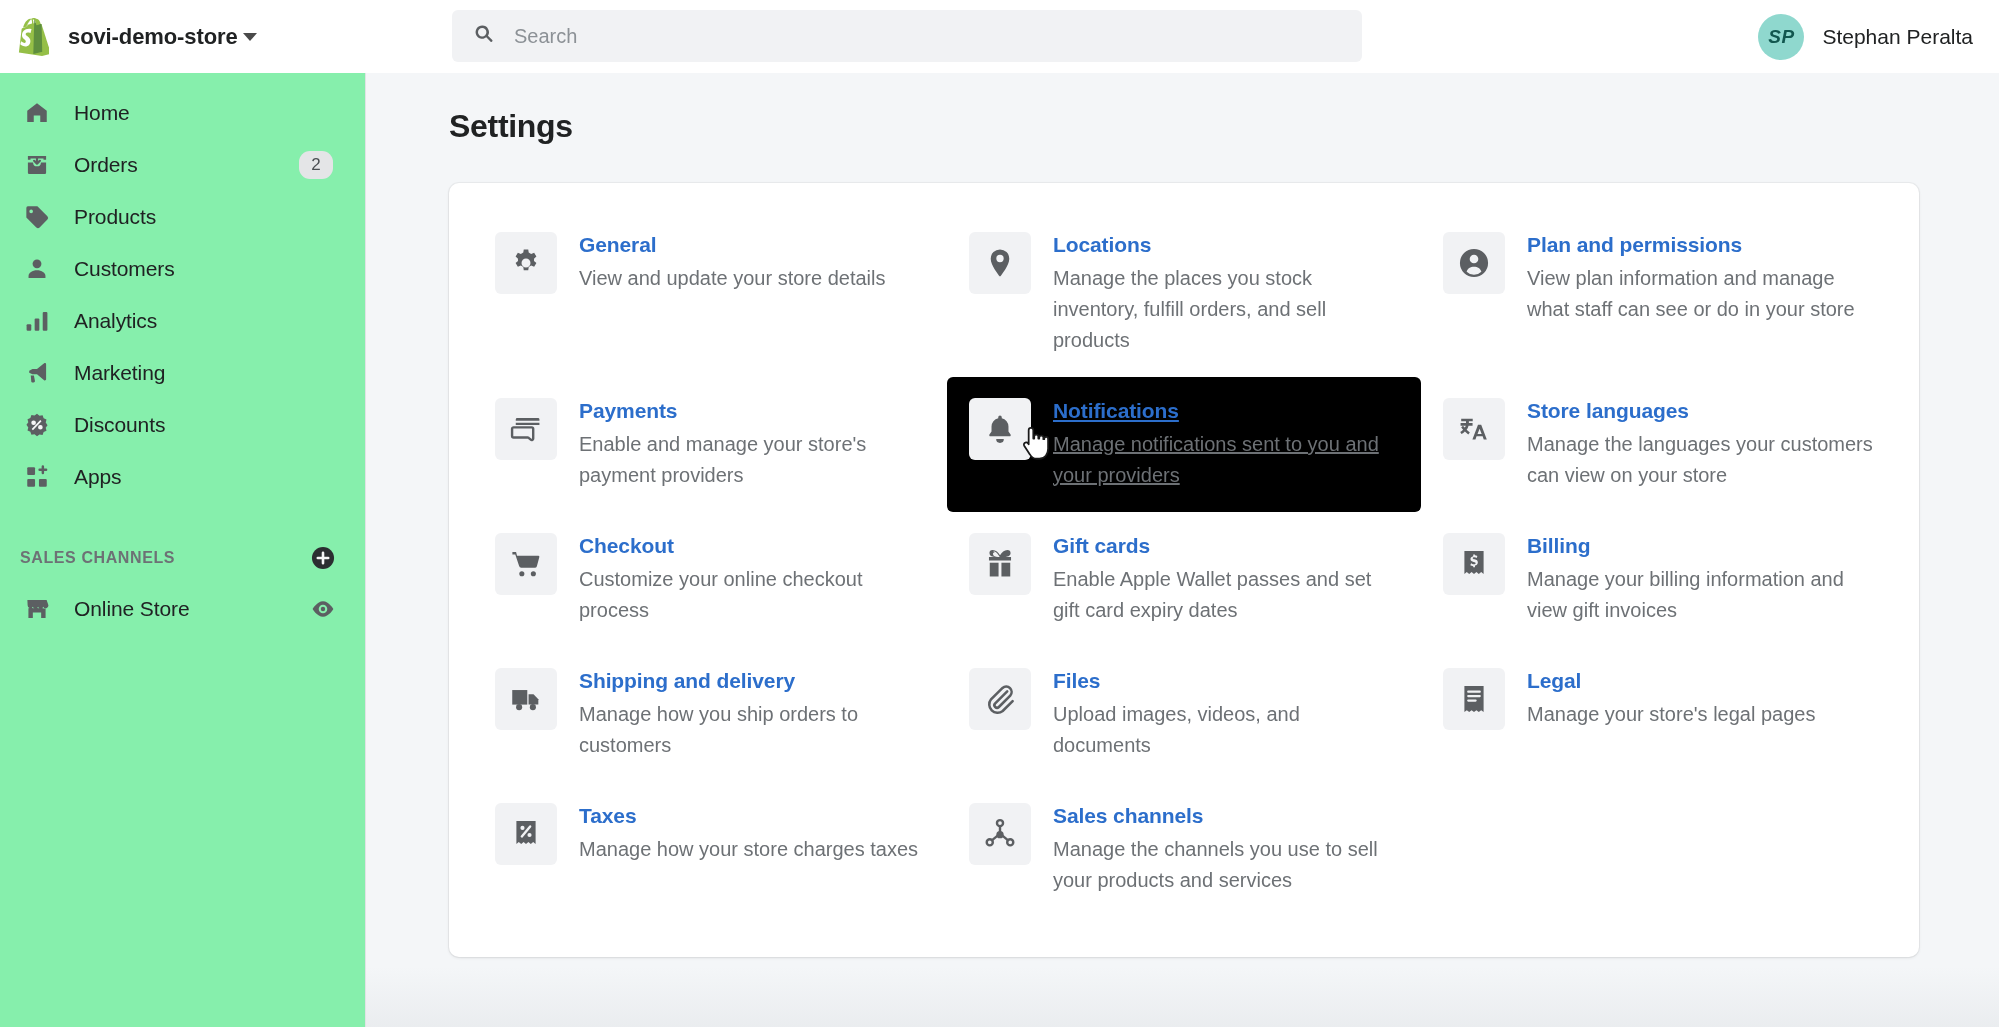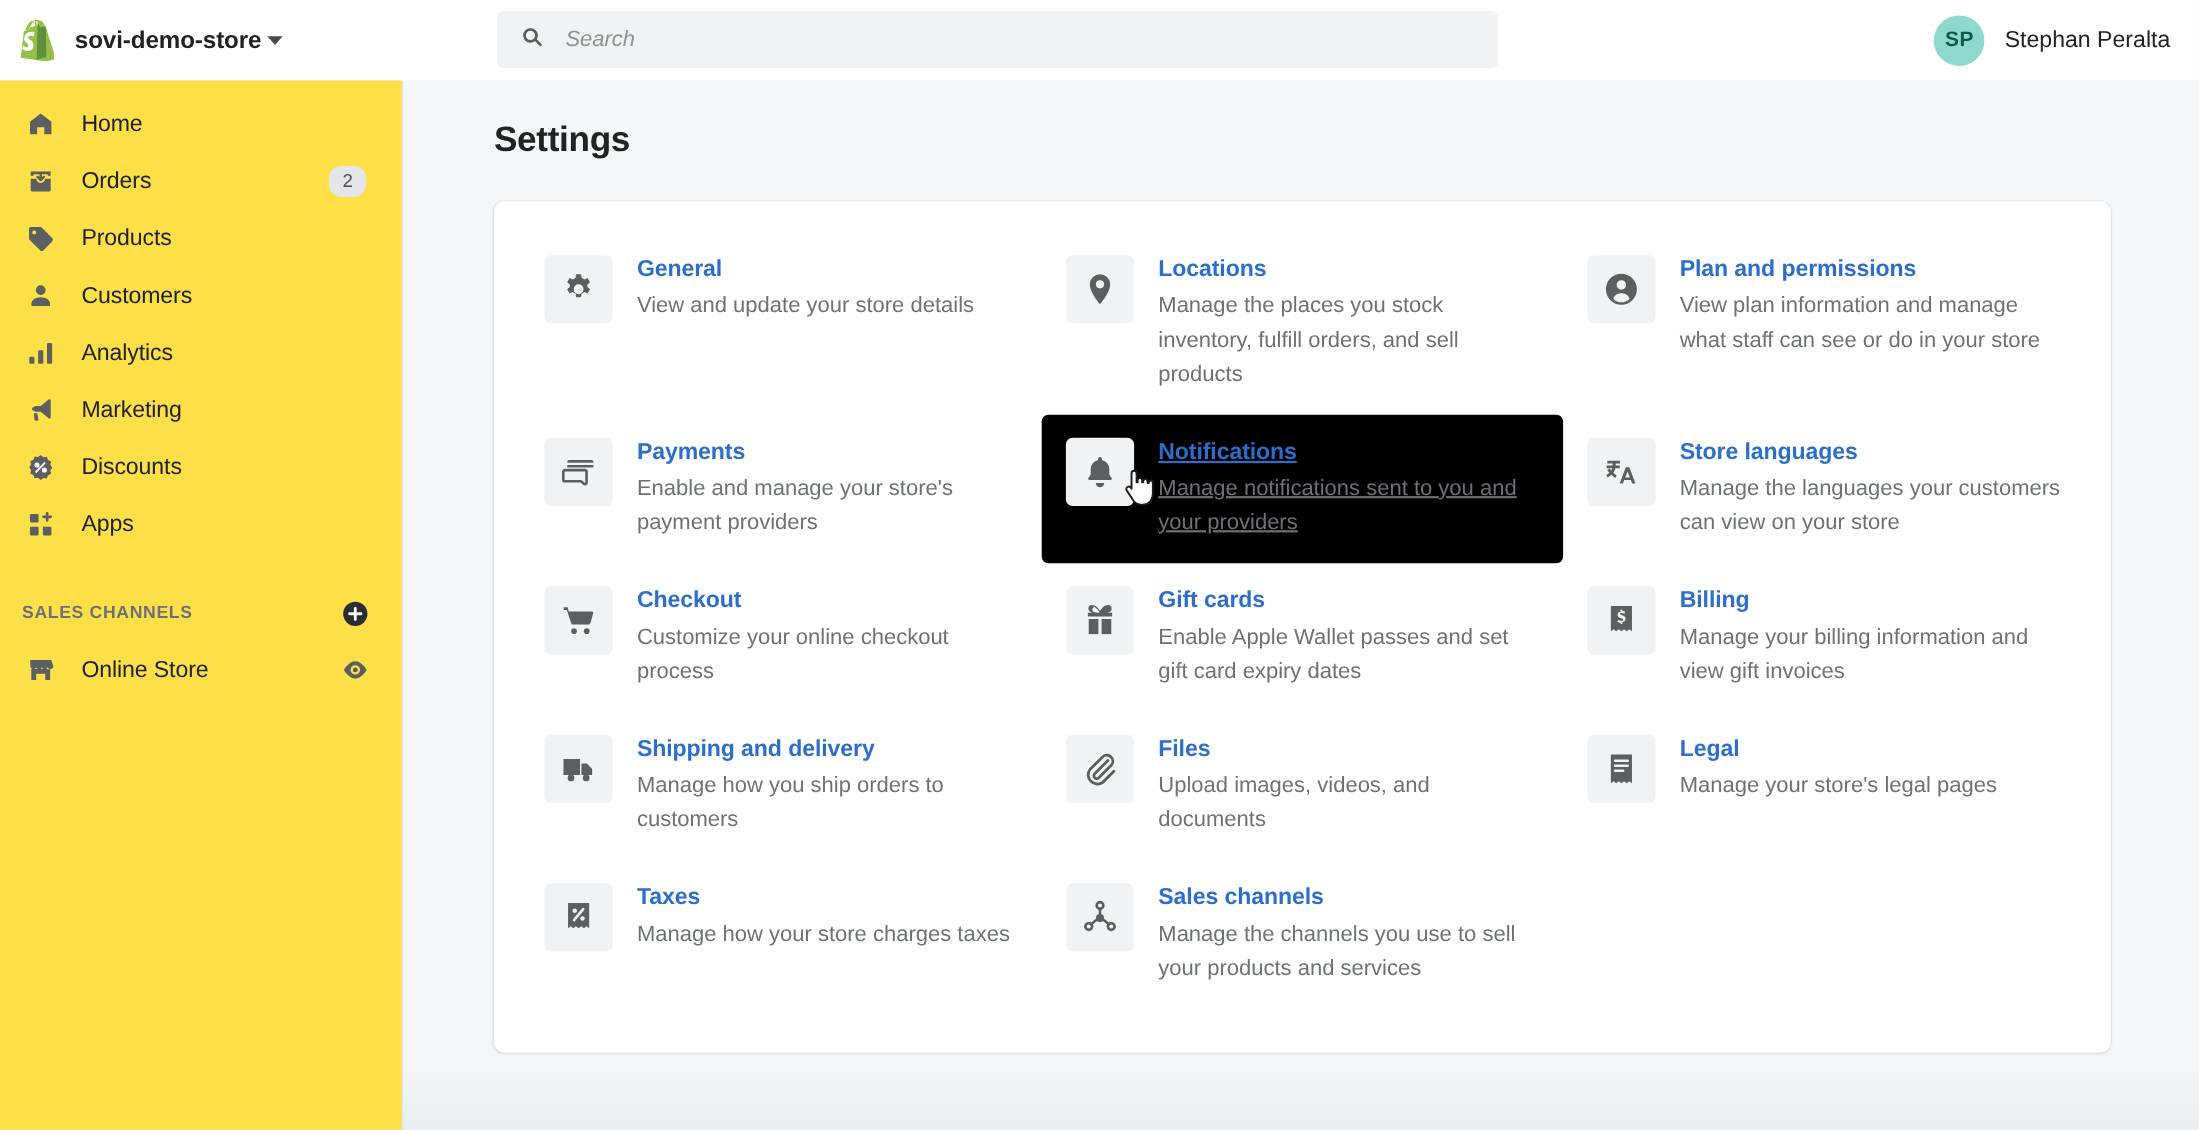--- a/index.html
+++ b/index.html
@@ -45,42 +45,42 @@
     border-radius: 6px;
     display: flex; align-items: center;
     padding-left: 20px; gap: 18px;
     cursor: text;
   }
   .search-input {
     border: none; outline: none; background: transparent;
     font-family: "Liberation Sans", sans-serif;
     font-size: 20px; color: #6d7175;
     width: 820px;
-    font-style: italic;
   }
   .search-input::placeholder { color: #8c9196; }
   .user-wrap {
     position: absolute; right: 26px; top: 14px;
     display: flex; align-items: center; gap: 18px;
     cursor: pointer;
   }
   .avatar {
     width: 46px; height: 46px; border-radius: 50%;
     background: #8fd8ce; color: #12574f;
     font-size: 19px; font-weight: 600;
     display: flex; align-items: center; justify-content: center;
     letter-spacing: 0.5px;
+    font-style: italic;
   }
   .user-name { font-size: 21px; color: #202223; }
 
   
   .sidebar {
     position: absolute; top: 73px; left: 0;
     width: 366px; height: 954px;
-    background: #fde047;
+    background: #86efac;
     border-right: 1px solid #e1e3e5;
     padding-top: 14px;
     z-index: 10;
   }
   .nav-item {
     display: flex; align-items: center;
     height: 52px;
     padding-left: 20px;
     cursor: pointer;
     position: relative;

